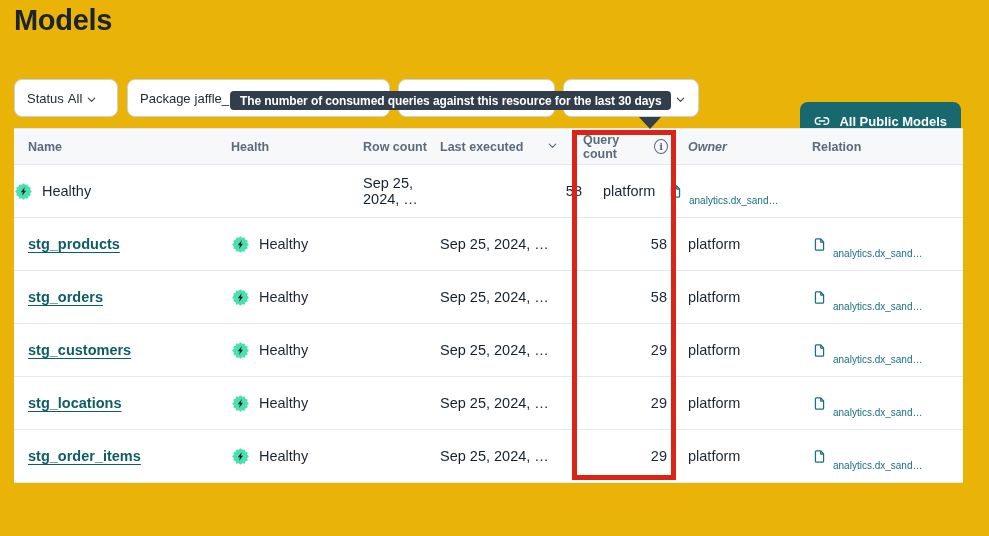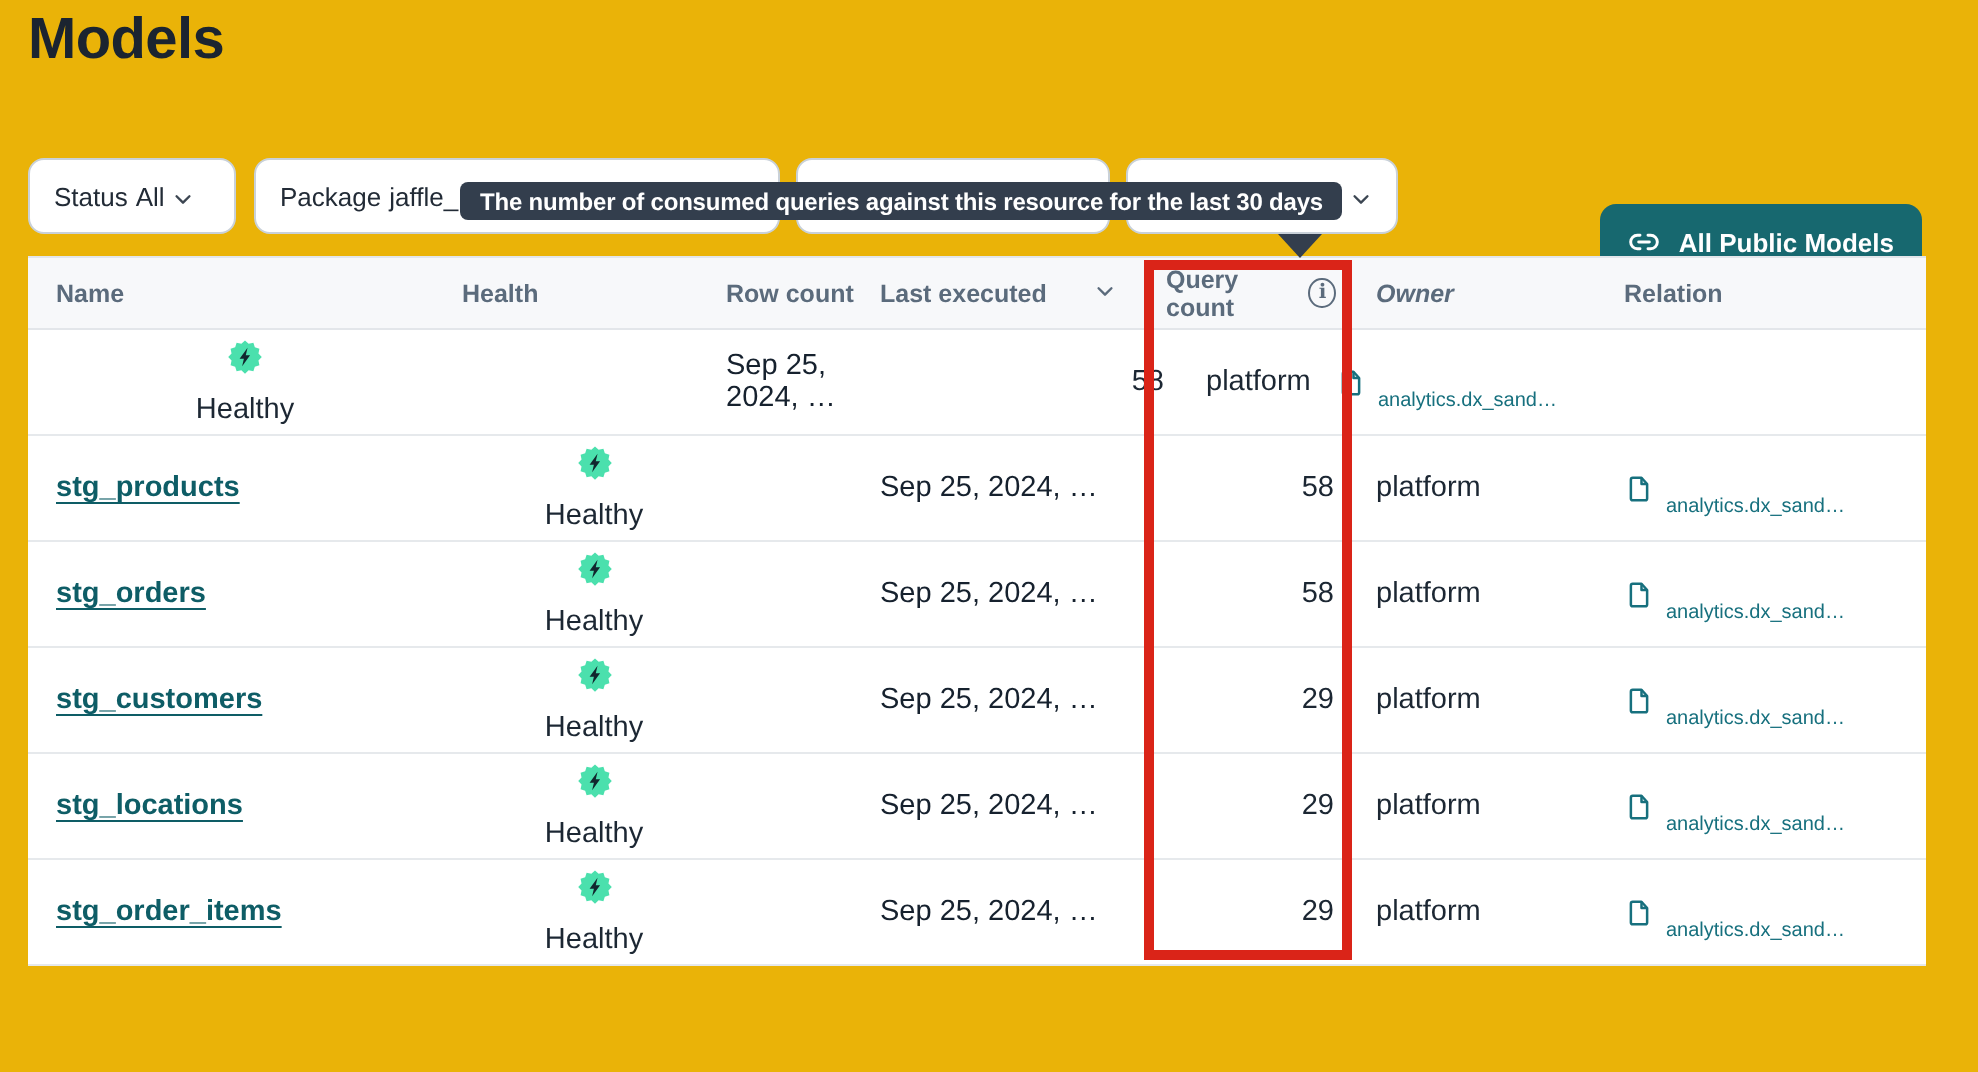--- a/index.html
+++ b/index.html
@@ -73,21 +73,21 @@
     font-size:10px; font-weight:600; color:#5b6b7c; cursor:pointer;
     font-family:"DejaVu Serif", serif; line-height:1;
   }
   .th-owner { padding-left:20px;font-style:italic; }
   .tr { height:53px; border-bottom:1px solid #e6e9ec; font-size:14.5px; color:#1c2733; background:#fff; }
   .td-name { padding-left:14px; }
   .td-name a {
     color:#0e5d66; font-weight:700; font-size:14.5px;
     text-decoration:underline; text-underline-offset:3px; cursor:pointer;
   }
-  .td-health { display:flex; align-items:center; gap:9px;flex-direction:column; }
+  .td-health { display:flex; align-items:center; gap:9px; }
   .td-date { color:#16212e; }
   .td-qcount { text-align:right; padding-right:1px; }
   .td-owner { padding-left:20px; }
   .td-relation { display:flex; align-items:center; gap:6px; }
   .td-relation a {
     color:#17707e; font-size:10px; text-decoration:none; cursor:pointer;
     white-space:nowrap;
     margin-top:19px;
   }
   .badge { display:inline-flex; width:19px; height:19px; }

